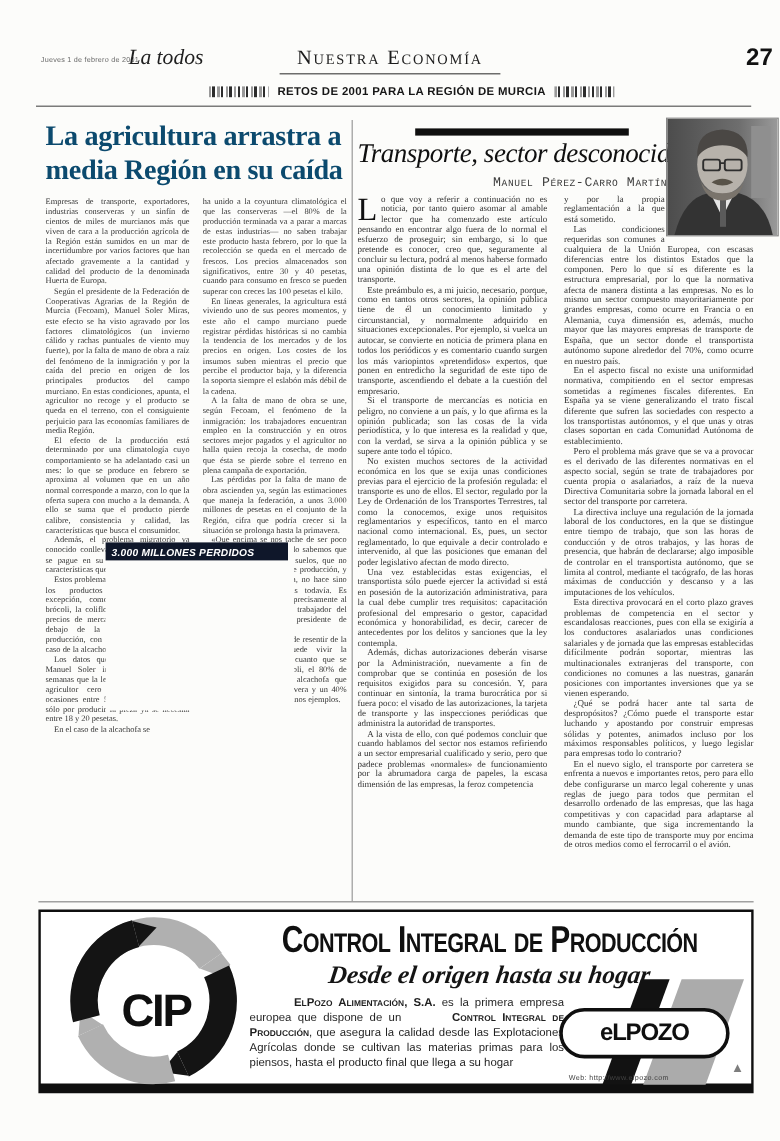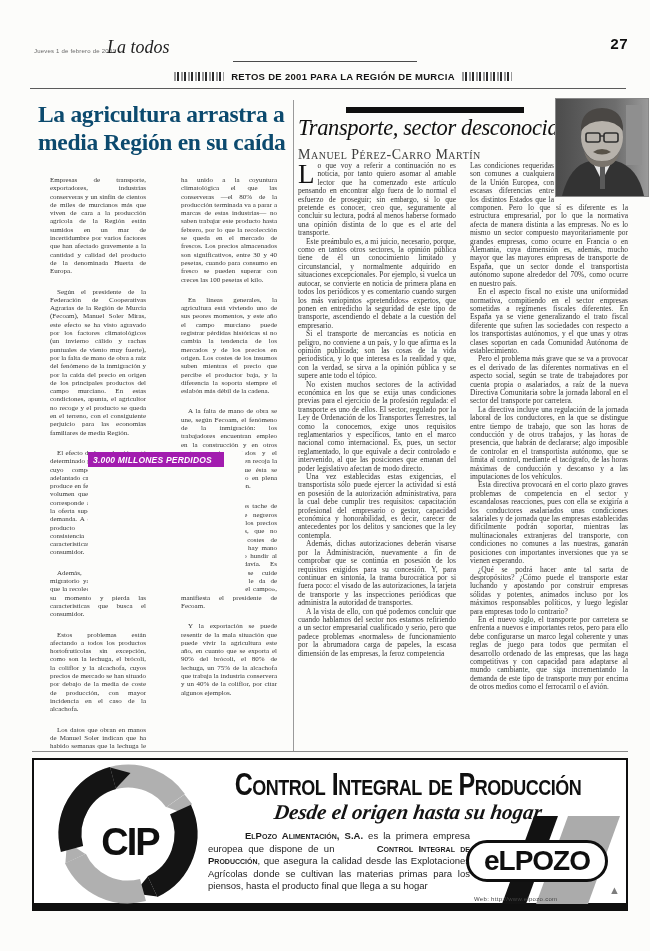--- a/index.html
+++ b/index.html
@@ -7,54 +7,54 @@
   .page { position:relative; width:650px; height:951px; margin:0 auto; background:#fcfcfa;
           font-family:"Liberation Serif", serif; color:#2b2b2b; overflow:hidden; }
 
   
   .hdr-date { position:absolute; left:34px; top:48px; font-size:6px; letter-spacing:.2px; color:#6a6a6a;
               font-family:"Liberation Sans", sans-serif; }
   .hdr-masthead { position:absolute; left:107px; top:37px; font-style:italic; font-size:18px; color:#1f1f1f; }
   .hdr-section { position:absolute; left:0; right:0; top:38px; text-align:center; font-variant:small-caps;
                  font-size:17px; letter-spacing:1.5px; color:#1c1c1c; }
   .hdr-section-rule { position:absolute; left:calc(50% - 92px); top:61px; width:184px; height:1px; background:#4a4a4a; }
-  .hdr-pagenum { position:absolute; right:22px; top:37px; font-size:15px; font-weight:bold;
-                 font-family:Liberation Mono, monospace; color:#111; }
+  .hdr-pagenum { position:absolute; right:6px; top:37px; font-size:20px; font-weight:bold;
+                 font-family:Liberation Sans, sans-serif; color:#111; }
 
   
   .banner { position:absolute; left:0; right:0; top:71px; display:flex; justify-content:center; align-items:center; gap:7px;margin-left:36px; }
   .stripes { width:50px; height:9px;
              background:repeating-linear-gradient(90deg,#9a9a9a 0 2px,#fff 2px 3px,#2c2c2c 3px 5px,#fff 5px 7px); }
   .banner-text { font-family:"Liberation Sans", sans-serif; font-weight:bold; font-size:9.5px; letter-spacing:.3px; color:#161616; }
   .rule-top { position:absolute; left:30px; width:596px; top:88px; height:1px; background:#5b5b5b; }
   .rule-mid { position:absolute; left:32px; width:596px; top:751px; height:1px; background:#8a8a8a; }
 
   
   .la { position:absolute; left:38px; top:100px; width:252px; }
   .la-headline { font-size:23.5px; line-height:28px; font-weight:bold; letter-spacing:-.3px; color:#0c4a6e; }
   .la-cols { position:absolute; left:0; top:64px; width:252px; height:588px; display:flex; gap:11px; overflow:hidden; }
   .col { width:120px; text-align:justify; font-size:7px; line-height:8.3px; overflow:hidden; color:#333; }
-  .col p { margin:12px; }
+  .col p { margin:0; }
   .col p + p { text-indent:7px; }
 
   .pullbox { position:absolute; left:50px; top:352px; width:157px; height:140px; background:#fcfcfa; }
-  .pullbox-hdr { background:#a21caf; color:#fff; font-family:"Liberation Sans", sans-serif; font-style:italic;
-                 font-weight:bold; font-size:8.5px; padding:3px 5px 2px; letter-spacing:.2px; width:136px; }
+  .pullbox-hdr { background:#0f172a; color:#fff; font-family:"Liberation Sans", sans-serif; font-style:italic;
+                 font-weight:bold; font-size:8.5px; padding:3px 5px 2px; letter-spacing:.2px; width:152px; }
   .pullbox-body { padding:8px 10px 0 4px; font-family:"Liberation Sans", sans-serif; color:#5a5a5a;
                   font-size:7.5px; line-height:9.6px; }
 
   .vdiv { position:absolute; left:293px; top:100px; width:1px; height:651px; background:#9a9a9a; }
 
   
   .ra { position:absolute; left:298px; top:100px; width:330px; }
   .ra-bar { position:absolute; left:48px; top:7px; width:178px; height:6px; background:#0f0f0f; }
   .ra-headline { position:absolute; left:0; top:15px; width:258px; text-align:center; font-style:italic;
                  font-size:22.5px; letter-spacing:-.4px; color:#0f0f0f; white-space:nowrap; }
-  .ra-byline { position:absolute; left:0; top:47px; width:258px; text-align:left; font-variant:small-caps;
-               font-family:Liberation Serif, serif; font-size:14px; letter-spacing:.5px; color:#3c3c3c; }
+  .ra-byline { position:absolute; left:0; top:47px; width:258px; text-align:right; font-variant:small-caps;
+               font-family:Liberation Mono, monospace; font-size:11px; letter-spacing:.5px; color:#3c3c3c; }
   .photo { position:absolute; left:258px; top:-1px; width:92px; height:97px; outline:1px solid #888; }
   .ra-cols { position:absolute; left:0; top:62px; width:330px; height:589px; display:flex; gap:14px; overflow:hidden; }
   .ra-col { width:158px; text-align:justify; font-size:7.5px; line-height:8.4px; overflow:hidden; color:#333; }
   .ra-col p { margin:0; }
   .ra-col p + p { text-indent:8px; }
   .dropcap { float:left; font-size:27px; line-height:23px; padding:1px 3px 0 0; color:#111; }
   .photo-spacer { float:right; width:74px; height:36px; }
 
   
   .ad { position:absolute; left:32px; top:758px; width:596px; height:153px; background:#fff;
@@ -67,33 +67,34 @@
   .ad-subtitle { position:absolute; left:160px; top:40px; width:428px; text-align:center; font-style:italic;
                  font-weight:bold; font-size:21px; color:#141414; transform:skewX(-8deg); }
   .ad-body { position:absolute; left:174px; top:70px; width:262px; font-family:"Liberation Sans", sans-serif;
              font-size:9.5px; line-height:12.6px; text-align:justify; color:#1e1e1e; }
   .ad-body .sc { font-weight:bold; font-variant:small-caps;padding-left:37px; }
   .elpozo { position:absolute; right:8px; top:60px; width:152px; height:84px; }
   .slash-black { position:absolute; left:52px; top:-4px; width:24px; height:88px; background:#121212; transform:skewX(-20deg); }
   .slash-gray  { position:absolute; left:86px; top:-4px; width:52px; height:88px; background:#ababab; transform:skewX(-20deg); }
   .elpozo-pill { position:absolute; left:0; top:20px; width:142px; height:42px; background:#fff;
                  border:3px solid #0f0f0f; border-radius:21px; display:flex; align-items:center; justify-content:center; }
-  .elpozo-word { font-family:"Liberation Sans", sans-serif; font-weight:900; font-size:28px;
+  .elpozo-word { font-family:"Liberation Sans", sans-serif; font-weight:900; font-size:20px;
                  letter-spacing:-1px; color:#0f0f0f;text-align:center; }
   .elpozo-web { position:absolute; left:8px; bottom:2px; font-family:"Liberation Sans", sans-serif;
                 font-size:6px; color:#444; letter-spacing:.3px; }
   .elpozo-tri { position:absolute; right:-2px; bottom:8px; font-size:11px; color:#7d7d7d; line-height:1; }
 </style>
 </head>
 <body>
 
 <div class="page">
 
   <div class="hdr-date">Jueves 1 de febrero de 2001</div>
   <div class="hdr-masthead">La todos</div>
+  <div class="hdr-section">Nuestra Economía</div>
   <div class="hdr-section-rule"></div>
   <div class="hdr-pagenum">27</div>
 
   <div class="banner">
     <span class="stripes"></span>
     <span class="banner-text">RETOS DE 2001 PARA LA REGIÓN DE MURCIA</span>
     <span class="stripes"></span>
   </div>
   <div class="rule-top"></div>
 
@@ -106,20 +107,21 @@
           <p>El efecto de la producción está determinado por una climatología cuyo comportamiento se ha adelantado casi un mes: lo que se produce en febrero se aproxima al volumen que en un año normal corresponde a marzo, con lo que la oferta supera con mucho a la demanda. A ello se suma que el producto pierde calibre, consistencia y calidad, las características que busca el consumidor.</p>
           <p>Además, el problema migratorio ya conocido conlleva que la recolección no se pague en su momento y pierda las características que busca el consumidor.</p>
           <p>Estos problemas están afectando a todos los productos hortofrutícolas sin excepción, como son la lechuga, el brócoli, la coliflor y la alcachofa, cuyos precios de mercado se han situado por debajo de la media de coste de producción, con mayor incidencia en el caso de la alcachofa.</p>
           <p>Los datos que obran en manos de Manuel Soler indican que ha habido semanas que la lechuga le está dejando al agricultor cero pesetas y en otras ocasiones entre 5 y 15 pesetas, cuando sólo por producir la pieza ya se necesita entre 18 y 20 pesetas.</p>
           <p>En el caso de la alcachofa se</p>
         </div>
       <div class="col">
           <p>ha unido a la coyuntura climatológica el que las conserveras —el 80% de la producción terminada va a parar a marcas de estas industrias— no saben trabajar este producto hasta febrero, por lo que la recolección se queda en el mercado de frescos. Los precios almacenados son significativos, entre 30 y 40 pesetas, cuando para consumo en fresco se pueden superar con creces las 100 pesetas el kilo.</p>
           <p>En líneas generales, la agricultura está viviendo uno de sus peores momentos, y este año el campo murciano puede registrar pérdidas históricas si no cambia la tendencia de los mercados y de los precios en origen. Los costes de los insumos suben mientras el precio que percibe el productor baja, y la diferencia la soporta siempre el eslabón más débil de la cadena.</p>
           <p>A la falta de mano de obra se une, según Fecoam, el fenómeno de la inmigración: los trabajadores encuentran empleo en la construcción y en otros sectores mejor pagados y el agricultor no halla quien recoja la cosecha, de modo que ésta se pierde sobre el terreno en plena campaña de exportación.</p>
+          <p>Las pérdidas por la falta de mano de obra ascienden ya, según las estimaciones que maneja la federación, a unos 3.000 millones de pesetas en el conjunto de la Región, cifra que podría crecer si la situación se prolonga hasta la primavera.</p>
           <p>«Que encima se nos tache de ser poco menos que negreros cuando sabemos que los precios están por los suelos, que no llegamos ni a los costes de producción, y que no hay mano de obra, no hace sino hundir al agricultor más todavía. Es increíble que no se cuide precisamente al que le da de comer, al trabajador del campo», manifiesta el presidente de Fecoam.</p>
           <p>Y la exportación se puede resentir de la mala situación que puede vivir la agricultura este año, en cuanto que se exporta el 90% del brócoli, el 80% de lechuga, un 75% de la alcachofa que trabaja la industria conservera y un 40% de la coliflor, por citar algunos ejemplos.</p>
         </div>
     </div>
     <div class="pullbox">
       <div class="pullbox-hdr">3.000 MILLONES PERDIDOS</div>
     </div>
   </div>
 
   <div class="vdiv"></div>
@@ -157,20 +159,21 @@
         <p><span class="dropcap">L</span><span>o que voy a referir a continuación no es noticia, por tanto quiero asomar al amable lector que ha comenzado este artículo pensando en encontrar algo fuera de lo normal el esfuerzo de proseguir; sin embargo, si lo que pretende es conocer, creo que, seguramente al concluir su lectura, podrá al menos haberse formado una opinión distinta de lo que es el arte del transporte.</span></p>
       <p>Este preámbulo es, a mi juicio, necesario, porque, como en tantos otros sectores, la opinión pública tiene de él un conocimiento limitado y circunstancial, y normalmente adquirido en situaciones excepcionales. Por ejemplo, si vuelca un autocar, se convierte en noticia de primera plana en todos los periódicos y es comentario cuando surgen los más variopintos «pretendidos» expertos, que ponen en entredicho la seguridad de este tipo de transporte, ascendiendo el debate a la cuestión del empresario.</p>
           <p>Si el transporte de mercancías es noticia en peligro, no conviene a un país, y lo que afirma es la opinión publicada; son las cosas de la vida periodística, y lo que interesa es la realidad y que, con la verdad, se sirva a la opinión pública y se supere ante todo el tópico.</p>
           <p>No existen muchos sectores de la actividad económica en los que se exija unas condiciones previas para el ejercicio de la profesión regulada: el transporte es uno de ellos. El sector, regulado por la Ley de Ordenación de los Transportes Terrestres, tal como la conocemos, exige unos requisitos reglamentarios y específicos, tanto en el marco nacional como internacional. Es, pues, un sector reglamentado, lo que equivale a decir controlado e intervenido, al que las posiciones que emanan del poder legislativo afectan de modo directo.</p>
           <p>Una vez establecidas estas exigencias, el transportista sólo puede ejercer la actividad si está en posesión de la autorización administrativa, para la cual debe cumplir tres requisitos: capacitación profesional del empresario o gestor, capacidad económica y honorabilidad, es decir, carecer de antecedentes por los delitos y sanciones que la ley contempla.</p>
           <p>Además, dichas autorizaciones deberán visarse por la Administración, nuevamente a fin de comprobar que se continúa en posesión de los requisitos exigidos para su concesión. Y, para continuar en sintonía, la trama burocrática por si fuera poco: el visado de las autorizaciones, la tarjeta de transporte y las inspecciones periódicas que administra la autoridad de transportes.</p>
           <p>A la vista de ello, con qué podemos concluir que cuando hablamos del sector nos estamos refiriendo a un sector empresarial cualificado y serio, pero que padece problemas «normales» de funcionamiento por la abrumadora carga de papeles, la escasa dimensión de las empresas, la feroz competencia</p>
         </div>
       <div class="ra-col">
         <span class="photo-spacer"></span>
+      <p>y por la propia reglamentación a la que está sometido.</p>
           <p>Las condiciones requeridas son comunes a cualquiera de la Unión Europea, con escasas diferencias entre los distintos Estados que la componen. Pero lo que sí es diferente es la estructura empresarial, por lo que la normativa afecta de manera distinta a las empresas. No es lo mismo un sector compuesto mayoritariamente por grandes empresas, como ocurre en Francia o en Alemania, cuya dimensión es, además, mucho mayor que las mayores empresas de transporte de España, que un sector donde el transportista autónomo supone alrededor del 70%, como ocurre en nuestro país.</p>
           <p>En el aspecto fiscal no existe una uniformidad normativa, compitiendo en el sector empresas sometidas a regímenes fiscales diferentes. En España ya se viene generalizando el trato fiscal diferente que sufren las sociedades con respecto a los transportistas autónomos, y el que unas y otras clases soportan en cada Comunidad Autónoma de establecimiento.</p>
           <p>Pero el problema más grave que se va a provocar es el derivado de las diferentes normativas en el aspecto social, según se trate de trabajadores por cuenta propia o asalariados, a raíz de la nueva Directiva Comunitaria sobre la jornada laboral en el sector del transporte por carretera.</p>
           <p>La directiva incluye una regulación de la jornada laboral de los conductores, en la que se distingue entre tiempo de trabajo, que son las horas de conducción y de otros trabajos, y las horas de presencia, que habrán de declararse; algo imposible de controlar en el transportista autónomo, que se limita al control, mediante el tacógrafo, de las horas máximas de conducción y descanso y a las imputaciones de los vehículos.</p>
           <p>Esta directiva provocará en el corto plazo graves problemas de competencia en el sector y escandalosas reacciones, pues con ella se exigiría a los conductores asalariados unas condiciones salariales y de jornada que las empresas establecidas difícilmente podrán soportar, mientras las multinacionales extranjeras del transporte, con condiciones no comunes a las nuestras, ganarán posiciones con importantes inversiones que ya se vienen esperando.</p>
           <p>¿Qué se podrá hacer ante tal sarta de despropósitos? ¿Cómo puede el transporte estar luchando y apostando por construir empresas sólidas y potentes, animados incluso por los máximos responsables políticos, y luego legislar para empresas todo lo contrario?</p>
           <p>En el nuevo siglo, el transporte por carretera se enfrenta a nuevos e importantes retos, pero para ello debe configurarse un marco legal coherente y unas reglas de juego para todos que permitan el desarrollo ordenado de las empresas, que las haga competitivas y con capacidad para adaptarse al mundo cambiante, que siga incrementando la demanda de este tipo de transporte muy por encima de otros medios como el ferrocarril o el avión.</p>
         </div>
     </div>
   </div>

